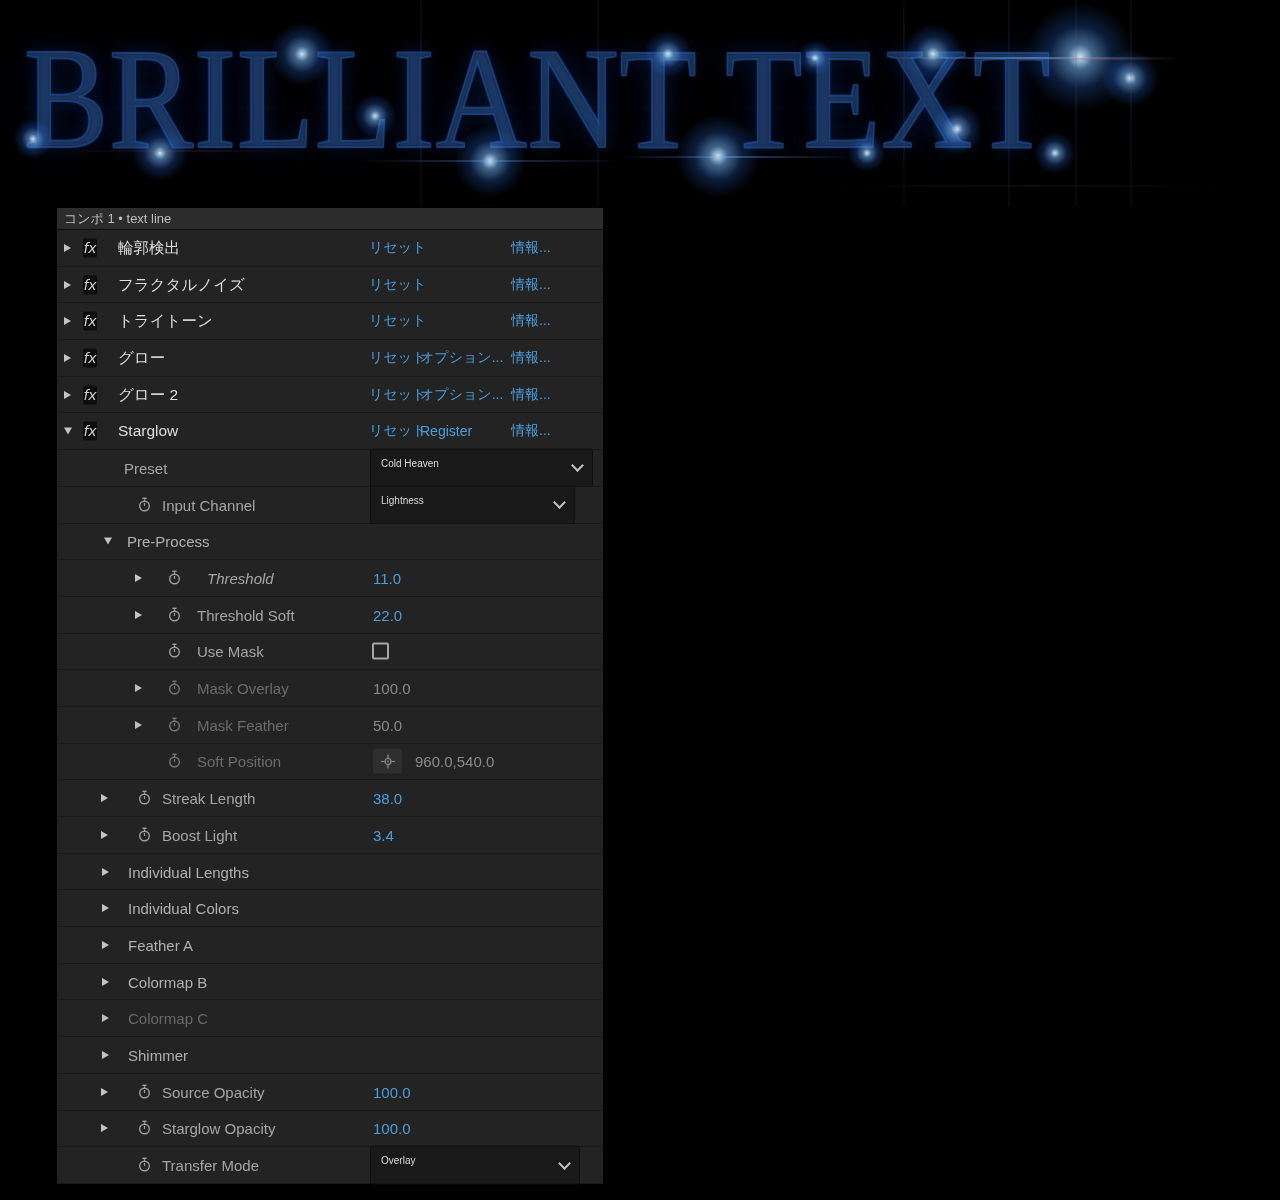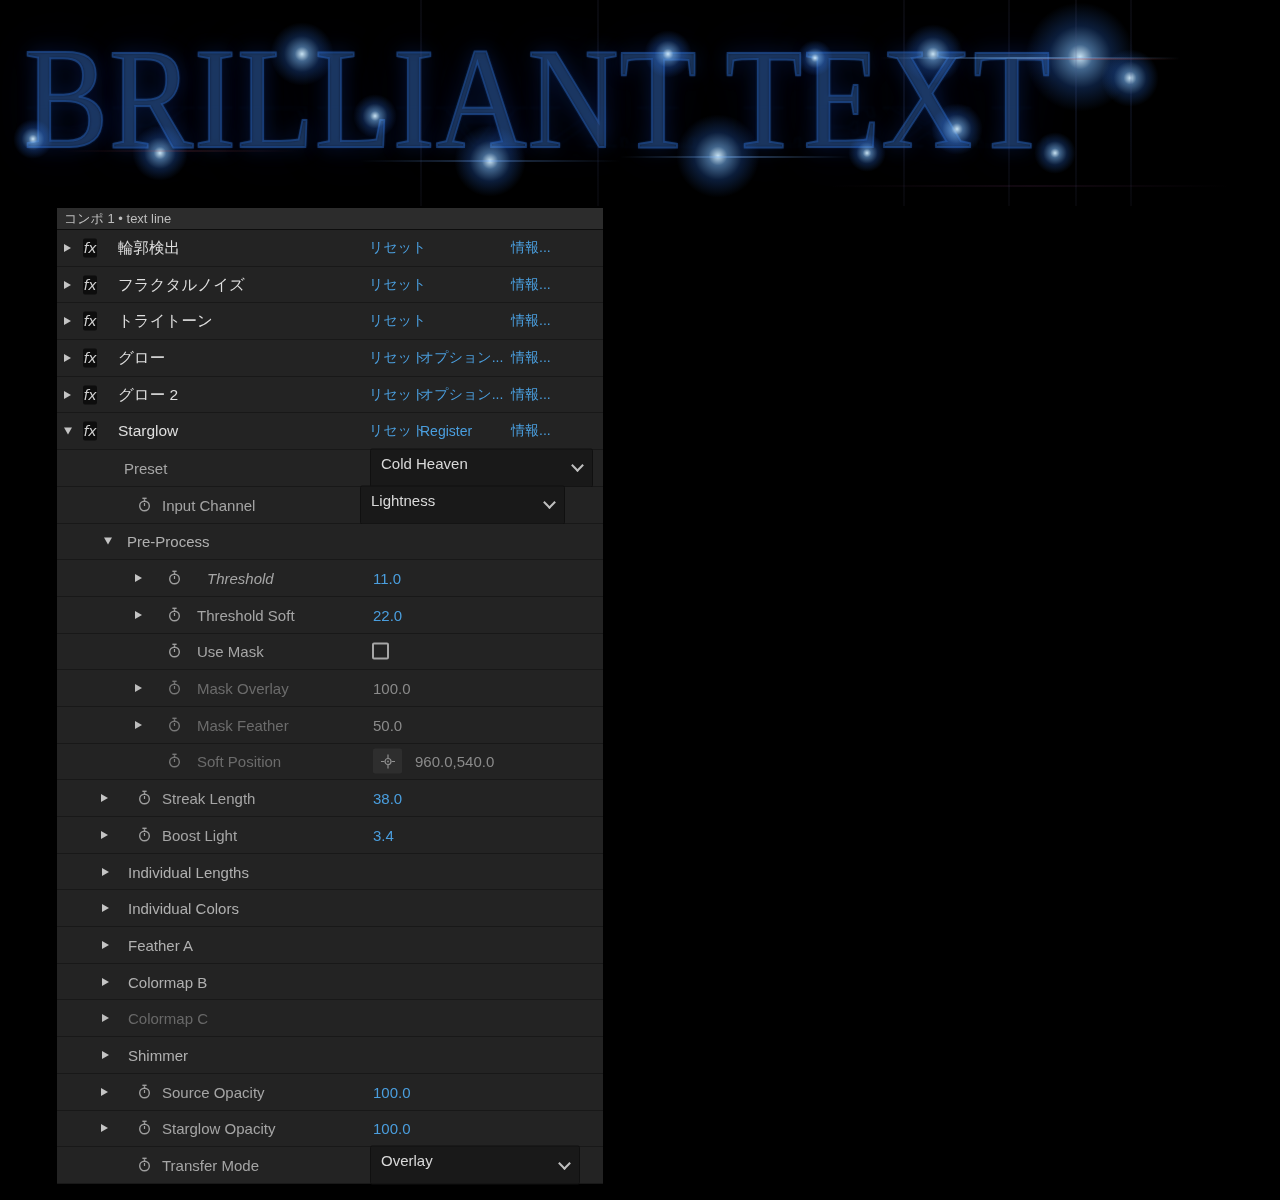--- a/index.html
+++ b/index.html
@@ -39,21 +39,21 @@
     border-right:4.5px solid transparent;}
   .fxbadge{width:14px;height:19px;background:#0d0d0d;border-radius:2px;color:#d2d2d2;
     font-style:italic;font-size:14px;text-align:center;line-height:18px;
     font-family:"DejaVu Sans",sans-serif;}
   .efflabel{color:#dedede;font-size:15.5px;white-space:nowrap;}
   .glabel{color:#b0b0b0;font-size:15px;white-space:nowrap;text-align:right;}
   .plabel{color:#a5a5a5;font-size:15px;white-space:nowrap;}
   .link{color:#4a9ede;font-size:14px;white-space:nowrap;cursor:pointer;}
   .val{color:#4a9ede;font-size:15px;white-space:nowrap;}
   .dd{height:39px;background:#191919;border:1px solid #101010;border-radius:2px;
-    box-sizing:border-box;color:#d9d9d9;font-size:15px;line-height:27px;padding-left:10px;}
+    box-sizing:border-box;color:#d9d9d9;font-size:10px;line-height:27px;padding-left:10px;}
   .chev{position:absolute;right:10px;top:50%;width:7px;height:7px;
     border-right:2px solid #bfbfbf;border-bottom:2px solid #bfbfbf;
     transform:translateY(-72%) rotate(45deg);}
   .checkbox{width:13px;height:13px;border:2px solid #a6a6a6;border-radius:2px;background:transparent;}
   .crossbox{width:29px;height:25px;background:#2e2e2e;border-radius:2px;
     display:flex;align-items:center;justify-content:center;}
   .row.disabled .plabel{color:#6b6b6b;}
   .row.disabled .glabel{color:#686868;}
   .row.disabled .val{color:#8a8a8a;}
   .row.disabled .tri-r{border-left-color:#bdbdbd;}
@@ -149,21 +149,21 @@
           <div class="dd" style="left: 313px; width: 223px;"><span>Cold Heaven</span><span class="chev"></span></div>
         </div>
         <div class="row">
           <span style="left: 80px; height: 16px;"><svg width="15" height="16" viewBox="0 0 15 16" fill="none">
               <circle cx="7.5" cy="9" r="4.8" stroke="#9e9e9e" stroke-width="1.4"></circle>
               <line x1="7.5" y1="2.2" x2="7.5" y2="4.2" stroke="#9e9e9e" stroke-width="1.4"></line>
               <line x1="5.4" y1="1.3" x2="9.6" y2="1.3" stroke="#9e9e9e" stroke-width="1.4"></line>
               <line x1="7.5" y1="9" x2="7.5" y2="6" stroke="#9e9e9e" stroke-width="1.2"></line>
             </svg></span>
           <span class="plabel" style="left: 105px;">Input Channel</span>
-          <div class="dd" style="left: 303px; width: 205px;"><span>Lightness</span><span class="chev"></span></div>
+          <div class="dd" style="left: 313px; width: 205px;"><span>Lightness</span><span class="chev"></span></div>
         </div>
         <div class="row">
           <span class="tri-d" style="left: 47px;"></span>
           <span class="glabel" style="left: 70px;">Pre-Process</span>
         </div>
         <div class="row">
           <span class="tri-r" style="left: 78px;"></span>
           <span style="left: 110px; height: 16px;"><svg width="15" height="16" viewBox="0 0 15 16" fill="none">
               <circle cx="7.5" cy="9" r="4.8" stroke="#9e9e9e" stroke-width="1.4"></circle>
               <line x1="7.5" y1="2.2" x2="7.5" y2="4.2" stroke="#9e9e9e" stroke-width="1.4"></line>

